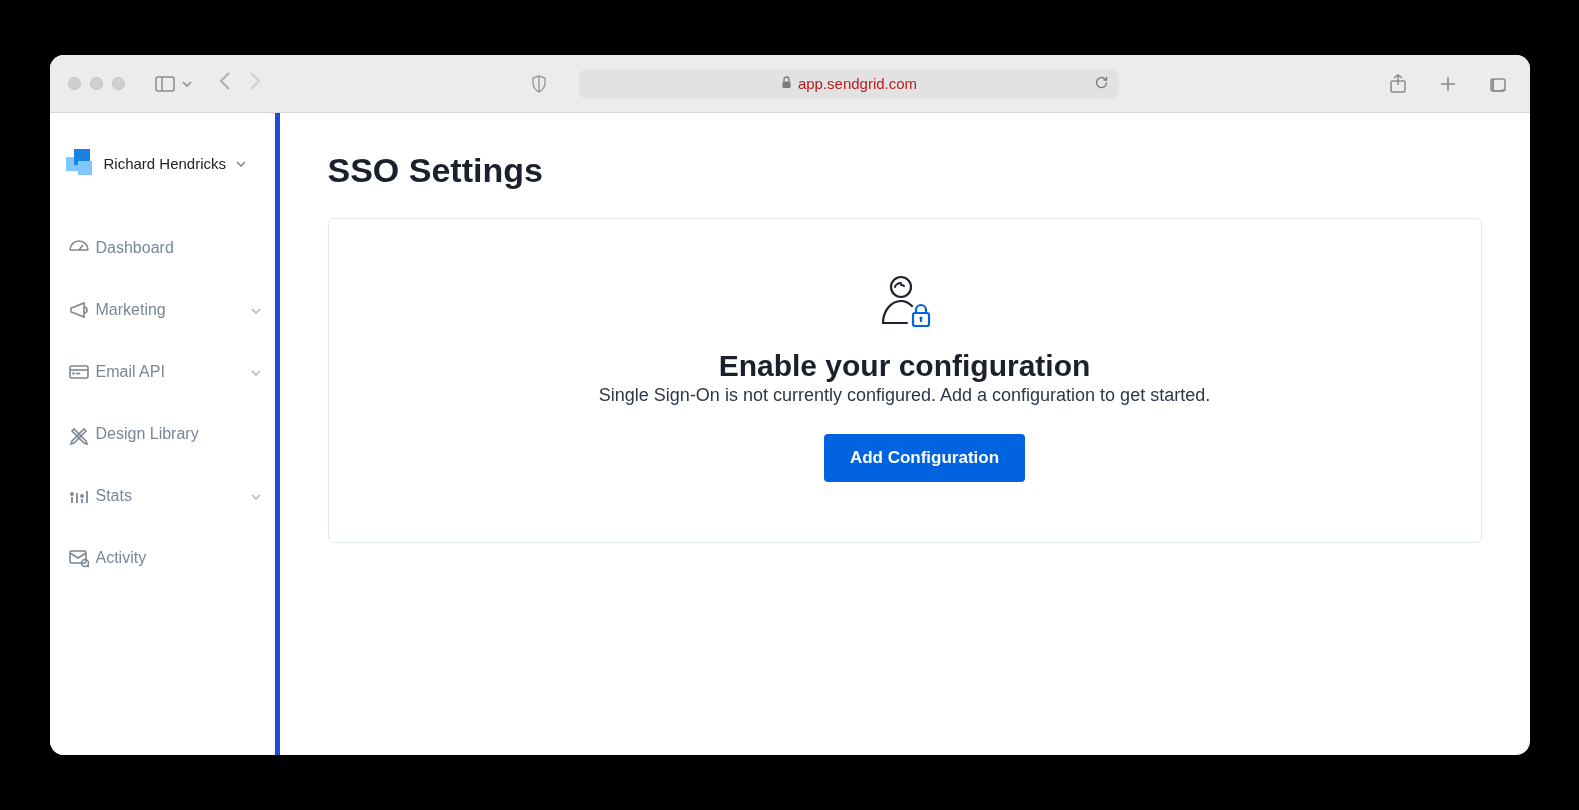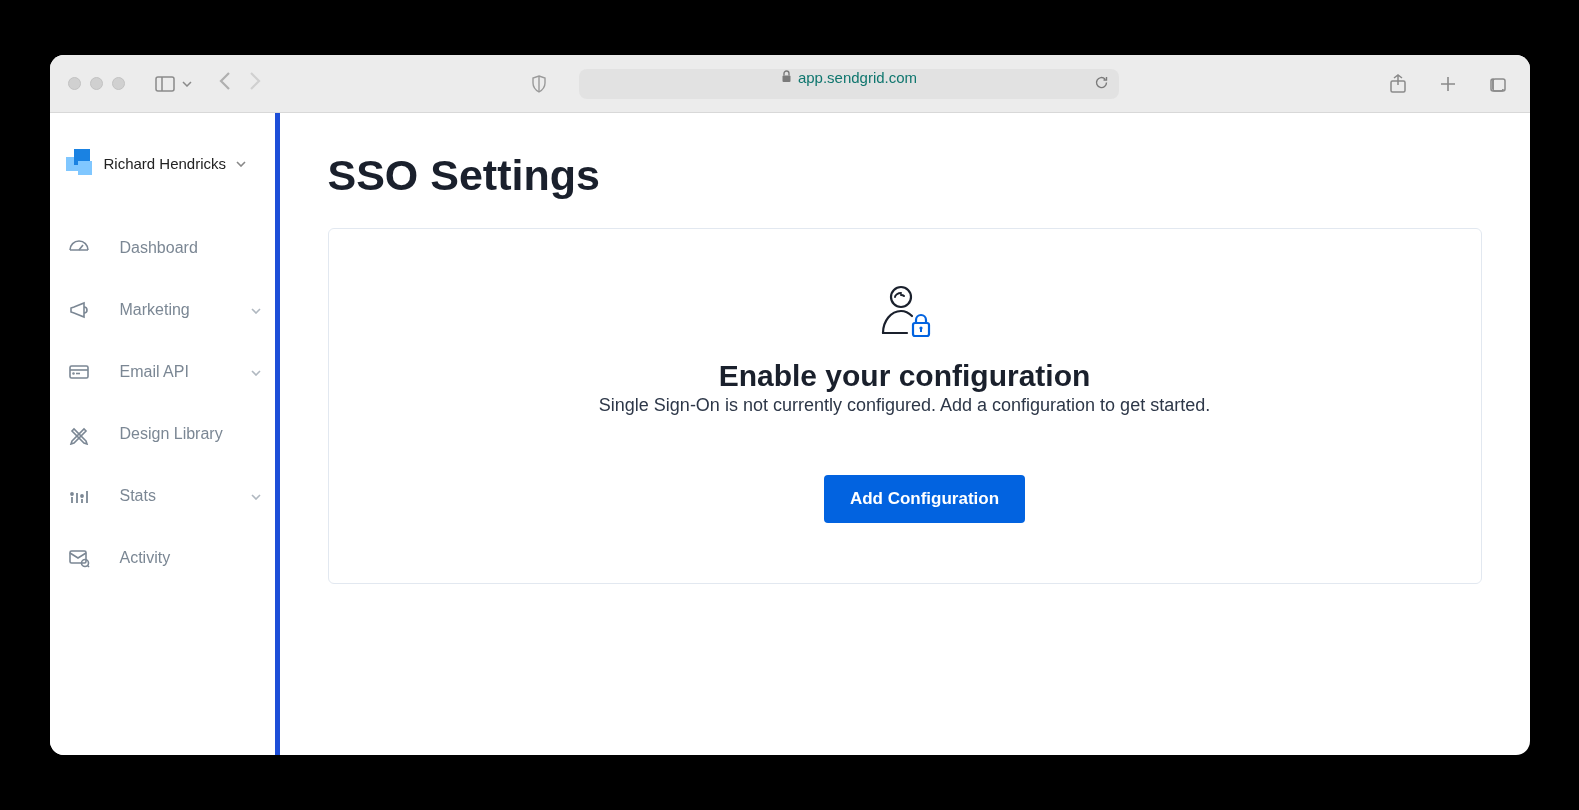--- a/index.html
+++ b/index.html
@@ -44,23 +44,24 @@
   .sidebar-toggle-group { display: flex; align-items: center; }
   .nav-arrows { display: flex; gap: 18px; margin-left: 8px; margin-right: auto; }
   .nav-arrow { color: #b0b0b0; font-size: 22px; }
   .shield-btn { margin-right: 10px; color: #9a9a9a; }
   .url-bar {
     flex: 0 0 540px;
     height: 30px;
     background: #e2e2e2;
     border-radius: 8px;
     display: flex;
+    align-items: center;
     justify-content: center;
     gap: 6px;
-    color: #0f766e;
+    color: #b91c1c;
     font-size: 15px;
     position: relative;
   }
   .url-bar .reload {
     position: absolute; right: 10px; top: 50%; transform: translateY(-50%);
     color: #7a7a7a;
   }
   .right-tools { display: flex; gap: 22px; margin-left: auto; color: #8a8a8a; }
   
   .app {
@@ -84,39 +85,39 @@
   .logo-block { width: 28px; height: 28px; position: relative; }
   .logo-block .a { position:absolute; left:0; top:8px; width:14px; height:14px; background:#80c7ff; }
   .logo-block .b { position:absolute; left:8px; top:0; width:16px; height:16px; background:#1a82e2; }
   .logo-block .c { position:absolute; left:12px; top:12px; width:14px; height:14px; background:#80c7ff; }
   .user-name { font-size: 15px; color: #222; white-space: nowrap; overflow: hidden; text-overflow: ellipsis; max-width: 140px;}
   .chev-down { color: #888; font-size: 12px; }
   .nav-list { list-style: none; }
   .nav-item {
     display: flex;
     align-items: center;
-    gap: 30px;
+    gap: 6px;
     padding: 20px 18px;
     color: #7b8794;
     font-size: 16px;
     cursor: pointer;
     position: relative;
   }
   .nav-icon { width: 22px; height: 22px; display:flex; align-items:center; justify-content:center; color:#7b8794; }
   .nav-item .expand {
     position: absolute; right: 14px; top: 50%; transform: translateY(-50%);
     color: #b0b8c0; font-size: 12px;
   }
   .main {
     flex: 1;
     padding: 38px 48px;
     overflow: auto;
   }
   .page-title {
-    font-size: 43px;
+    font-size: 34px;
     font-weight: 800;
     color: #1a202c;
     margin-bottom: 28px;
   }
   .page-desc {
     font-size: 18px;
     color: #2d3748;
     margin-bottom: 28px;
   }
   .page-desc a { color: #1a82e2; text-decoration: underline; }
@@ -129,21 +130,21 @@
   .card-icon { margin-bottom: 16px; display: inline-block; }
   .card-title {
     font-size: 30px;
     font-weight: 800;
     color: #1a202c;
     margin-bottom: 2px;
   }
   .card-desc {
     font-size: 18px;
     color: #2d3748;
-    margin-bottom: 59px;
+    margin-bottom: 28px;
   }
   .primary-btn {
     background: #0263e0;
     color: #fff;
     border: none;
     padding: 14px 26px;
     font-size: 17px;
     font-weight: 600;
     border-radius: 4px;
     cursor: pointer;

